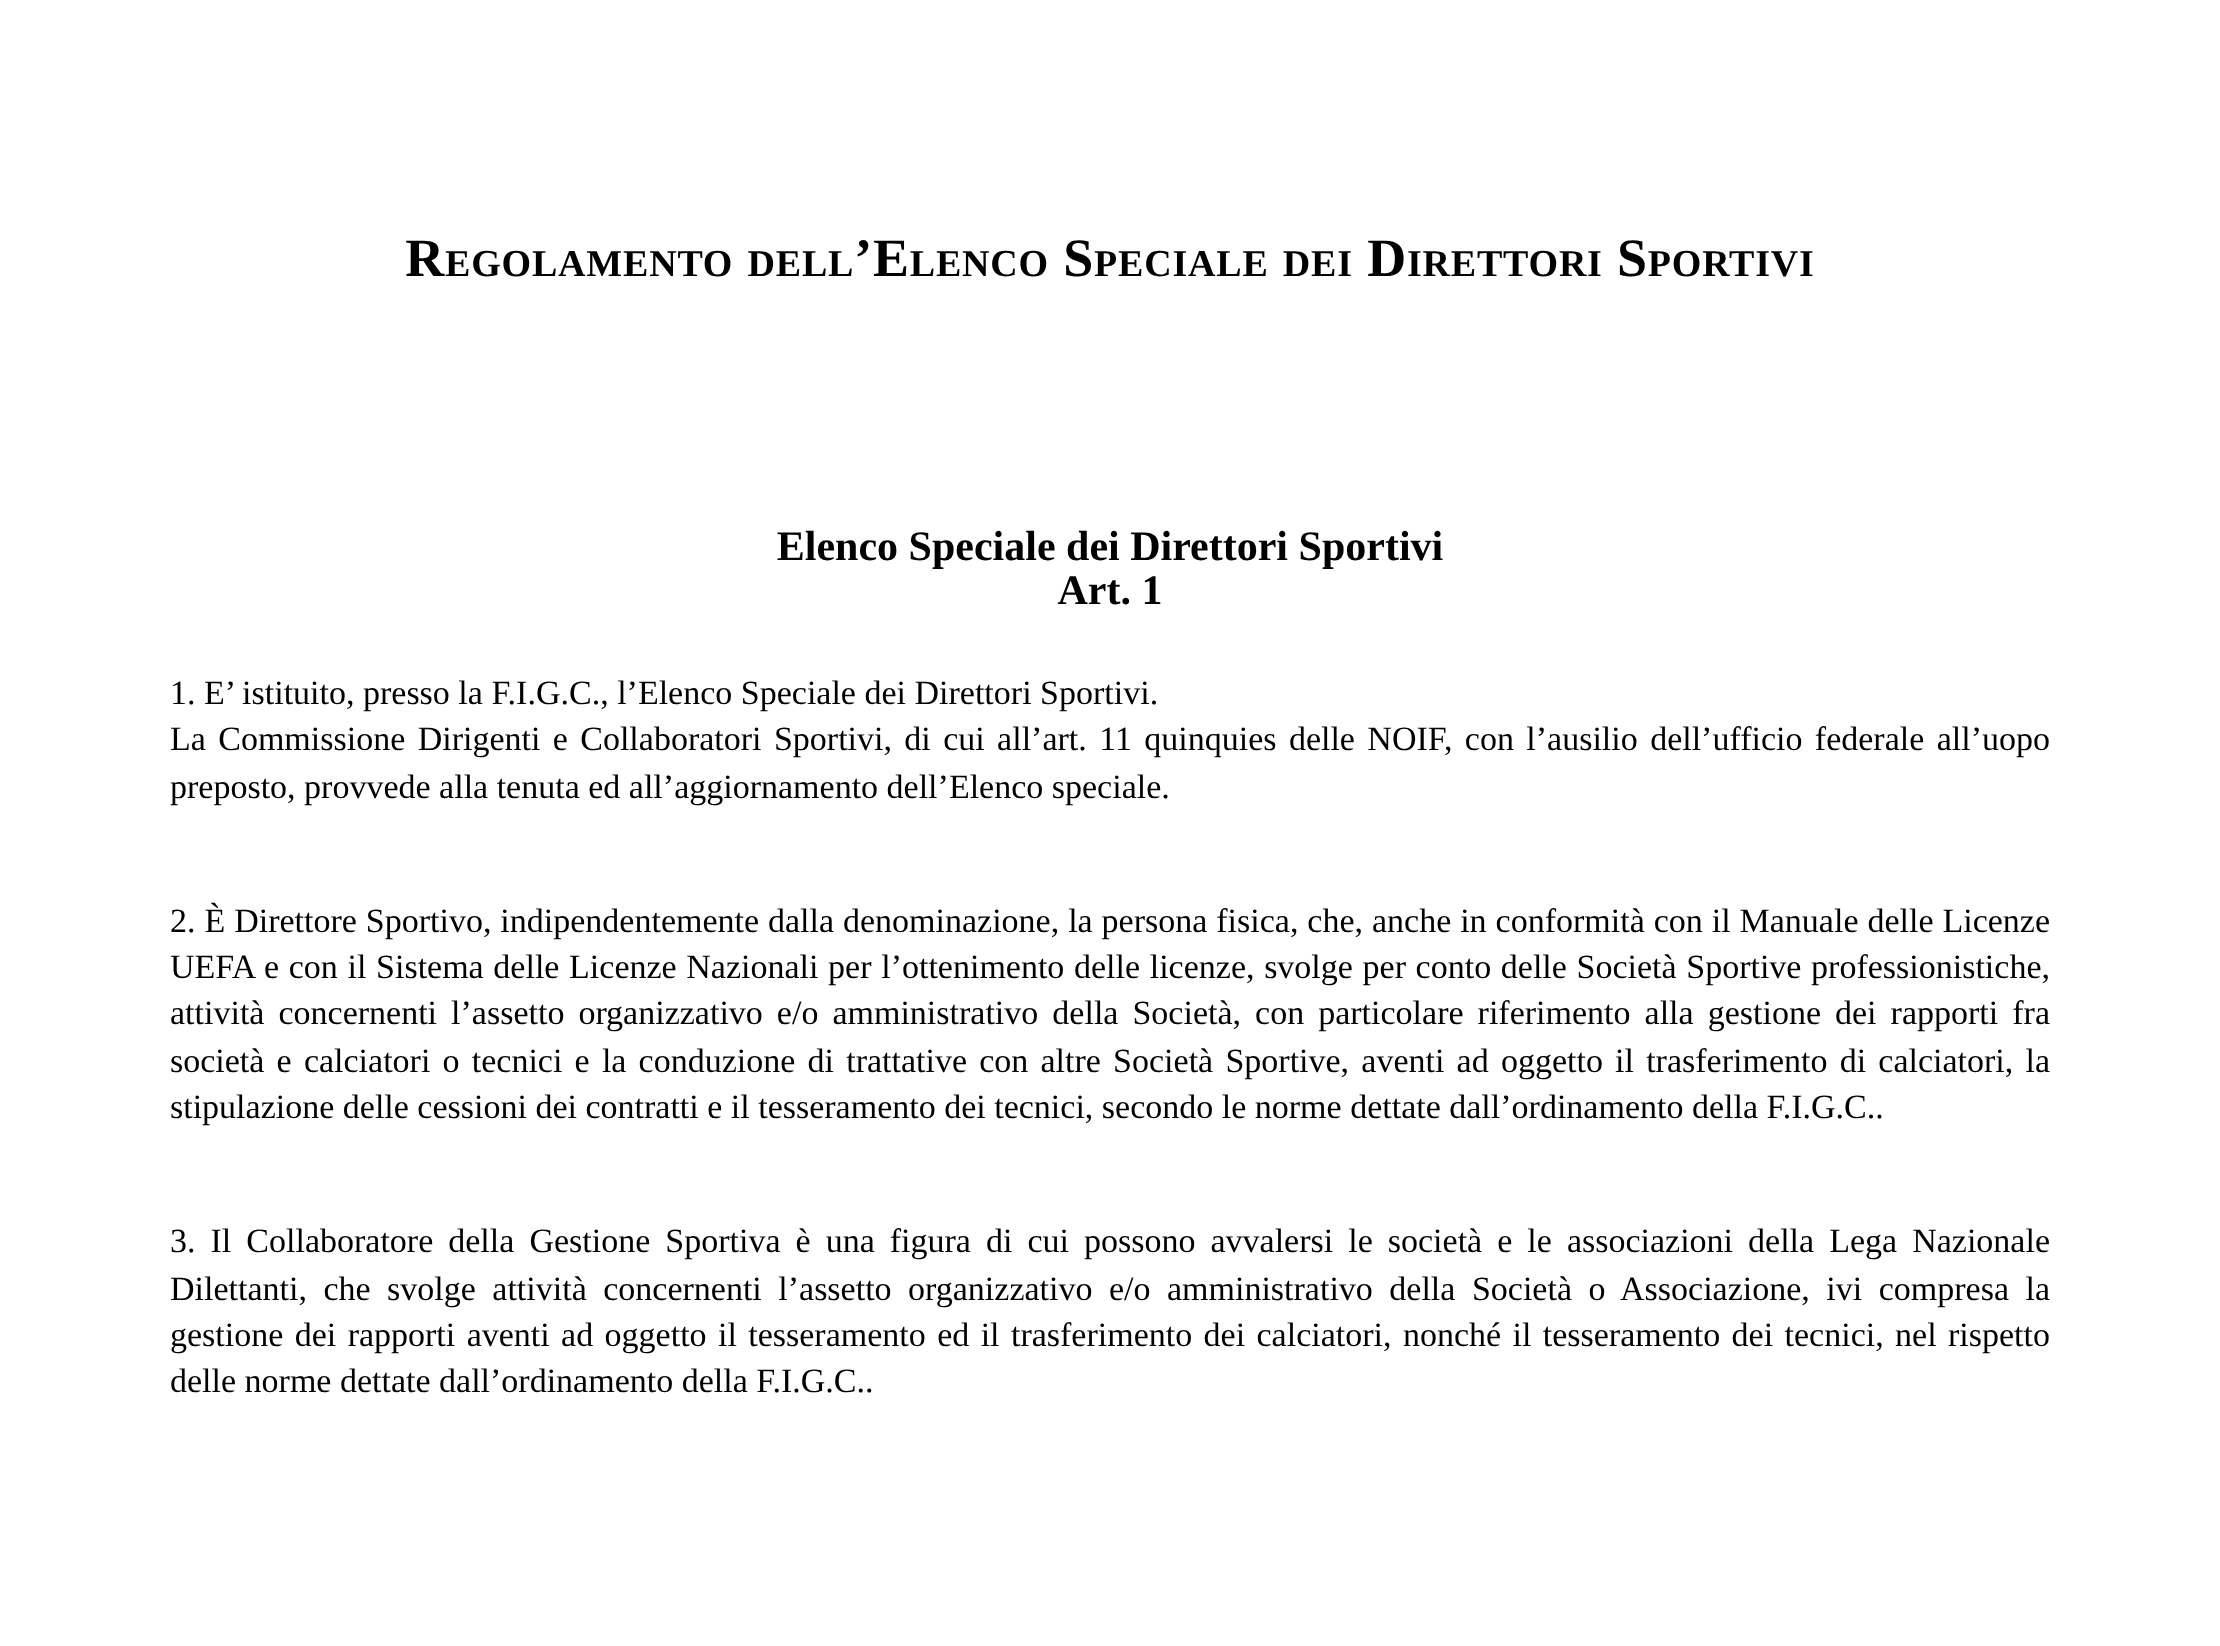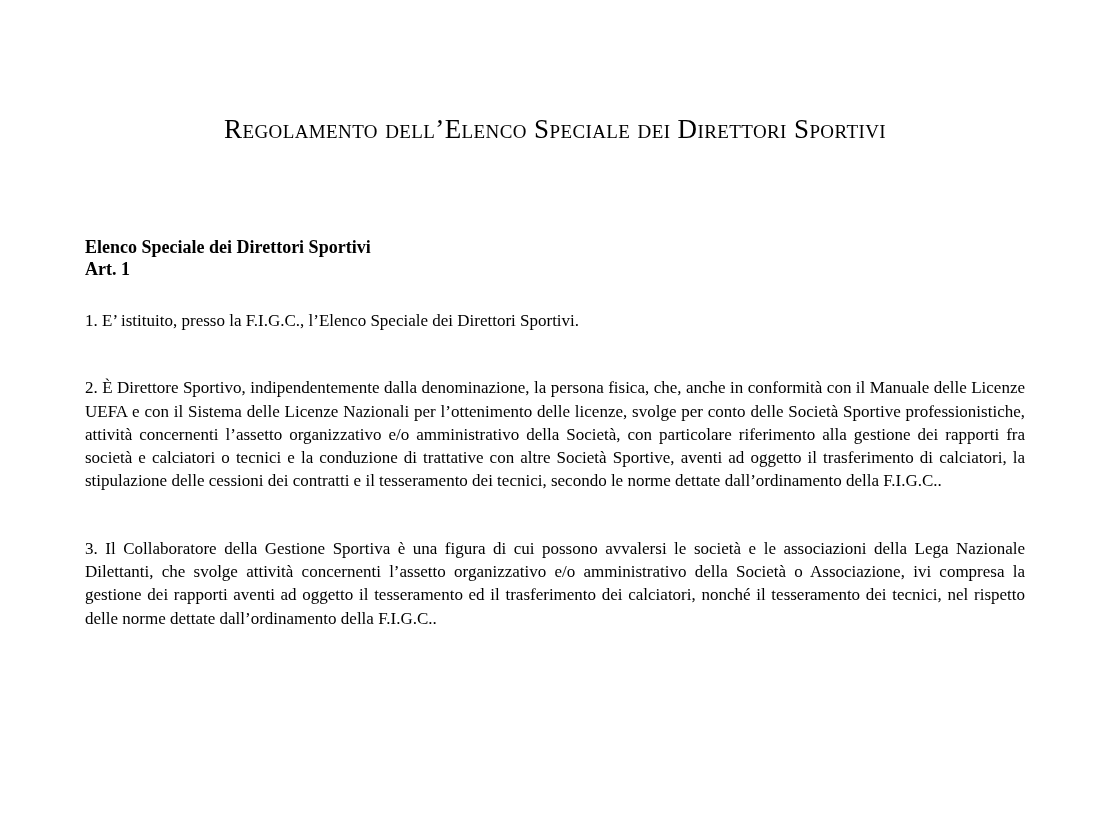--- a/index.html
+++ b/index.html
@@ -17,29 +17,29 @@
   .page {
     box-sizing: border-box;
     width: 1110px;
     height: 823px;
     padding: 112px 85px 0 85px;
   }
   .doc-title {
     margin: 0;
     text-align: center;
     font-size: 27px;
-    font-weight: normal;
+    font-weight: bold;
     font-variant: small-caps;
     letter-spacing: 0.4px;
     line-height: 34px;
   }
   .section-head {
-    margin-top: 90px;
-    text-align: left;
-    font-size: 18px;
+    margin-top: 116px;
+    text-align: center;
+    font-size: 21px;
     font-weight: bold;
     line-height: 22px;
   }
   .body-text {
     margin-top: 29px;
     font-size: 17px;
     line-height: 23.3px;
   }
   .paragraph {
     margin: 0 0 44px 0;
@@ -60,20 +60,21 @@
 
   <div class="section-head">
     <div>Elenco Speciale dei Direttori Sportivi</div>
     <div>Art. 1</div>
   </div>
 
   <div class="body-text">
 
     <div class="paragraph">
       <span class="seg">1. E’ istituito, presso la F.I.G.C., l’Elenco Speciale dei Direttori Sportivi.</span>
+      <span class="seg">La Commissione Dirigenti e Collaboratori Sportivi, di cui all’art. 11 quinquies delle NOIF, con l’ausilio dell’ufficio federale all’uopo preposto, provvede alla tenuta ed all’aggiornamento dell’Elenco speciale.</span>
     </div>
 
     <div class="paragraph">
       <span class="seg">2. È Direttore Sportivo, indipendentemente dalla denominazione, la persona fisica, che, anche in conformità con il Manuale delle Licenze UEFA e con il Sistema delle Licenze Nazionali per l’ottenimento delle licenze, svolge per conto delle Società Sportive professionistiche, attività concernenti l’assetto organizzativo e/o amministrativo della Società, con particolare riferimento alla gestione dei rapporti fra società e calciatori o tecnici e la conduzione di trattative con altre Società Sportive, aventi ad oggetto il trasferimento di calciatori, la stipulazione delle cessioni dei contratti e il tesseramento dei tecnici, secondo le norme dettate dall’ordinamento della F.I.G.C..</span>
     </div>
 
     <div class="paragraph">
       <span class="seg">3. Il Collaboratore della Gestione Sportiva è una figura di cui possono avvalersi le società e le associazioni della Lega Nazionale Dilettanti, che svolge attività concernenti l’assetto organizzativo e/o amministrativo della Società o Associazione, ivi compresa la gestione dei rapporti aventi ad oggetto il tesseramento ed il trasferimento dei calciatori, nonché il tesseramento dei tecnici, nel rispetto delle norme dettate dall’ordinamento della F.I.G.C..</span>
     </div>
 

